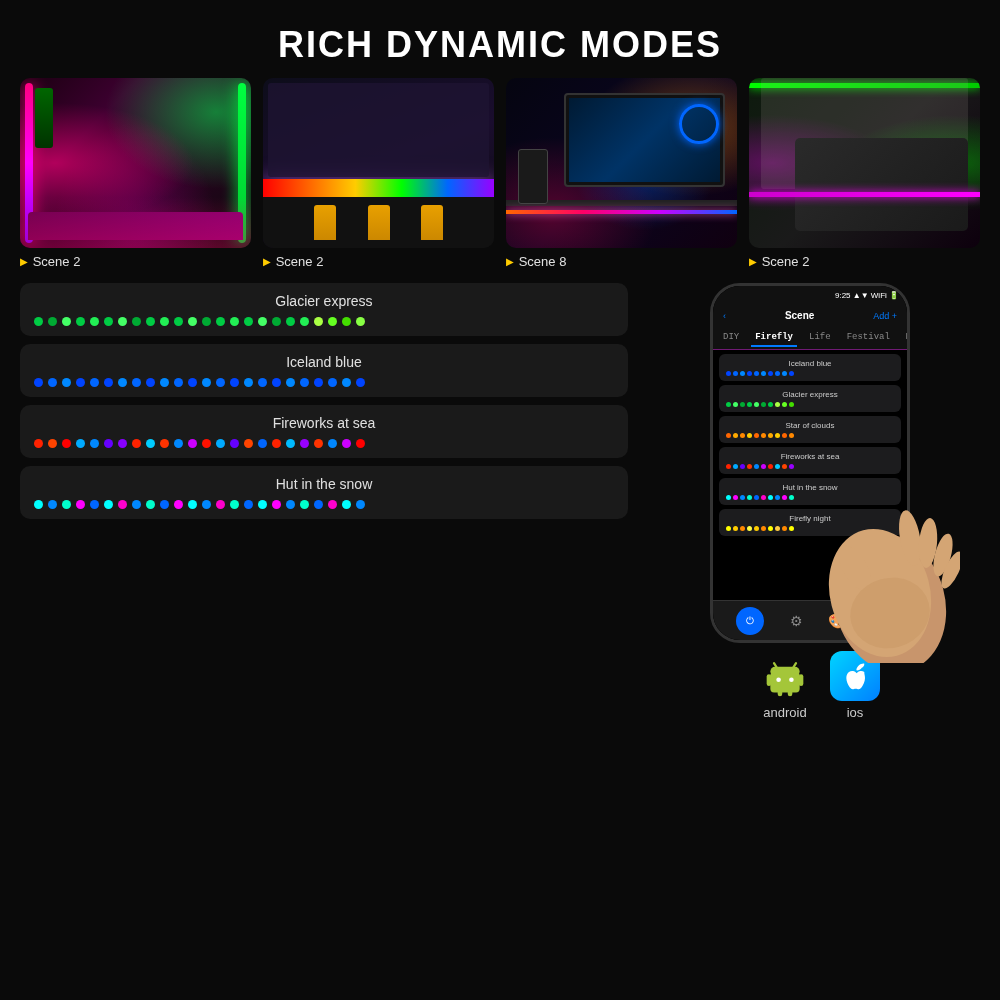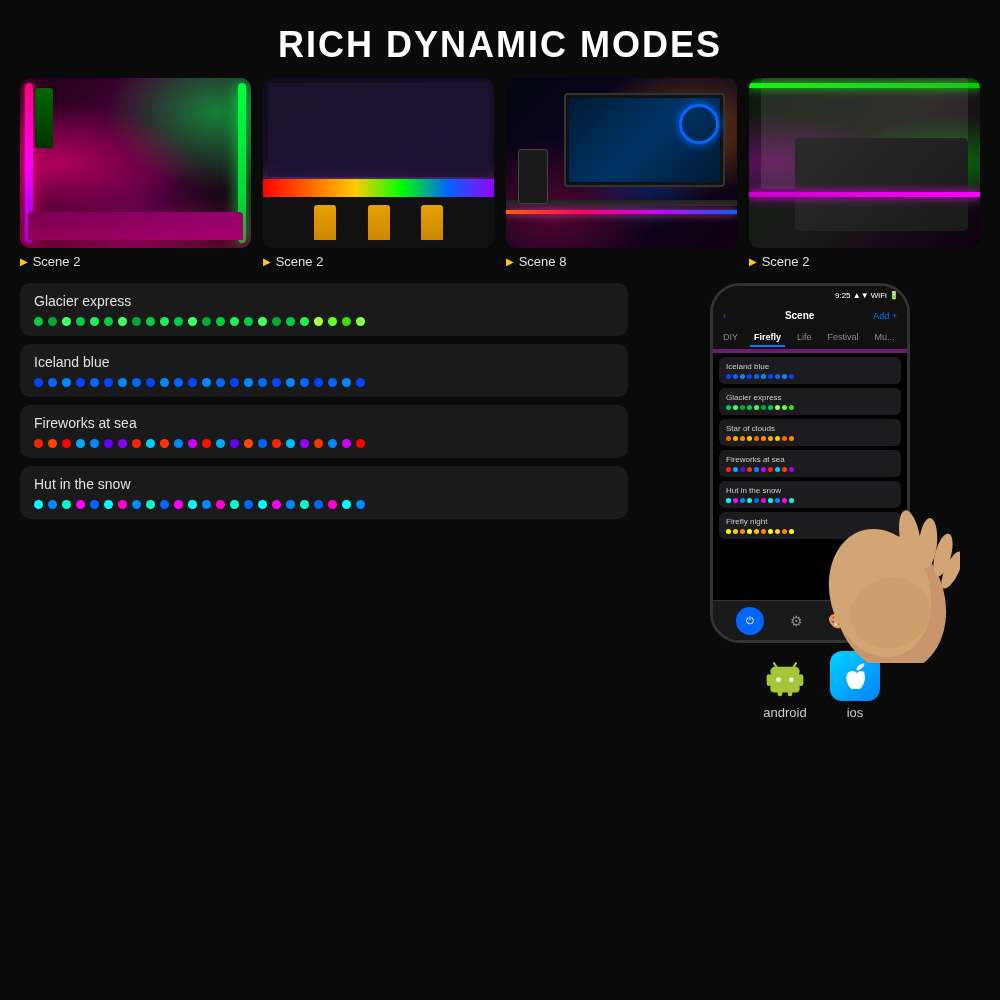--- a/index.html
+++ b/index.html
@@ -281,20 +281,21 @@
       color: #ffcc00;
       font-size: 10px;
     }
 
     
     .bottom-section {
       display: flex;
       width: 100%;
       gap: 32px;
       flex: 1;
+      text-align: center;
     }
 
     
     .mode-list {
       flex: 1;
       display: flex;
       flex-direction: column;
       gap: 8px;
     }
 
@@ -393,21 +394,22 @@
     .phone-add {
       color: #007AFF;
       font-size: 9px;
     }
 
     .phone-tabs {
       display: flex;
       background: #111;
       padding: 2px 6px;
       gap: 8px;
-      border-bottom: 4px solid #701a75;
+      border-bottom: 1px solid #701a75;
+      font-family: Liberation Mono, monospace;
     }
 
     .phone-tab {
       font-size: 9px;
       color: #888;
       padding: 3px 4px;
     }
 
     .phone-tab.active {
       color: #fff;

